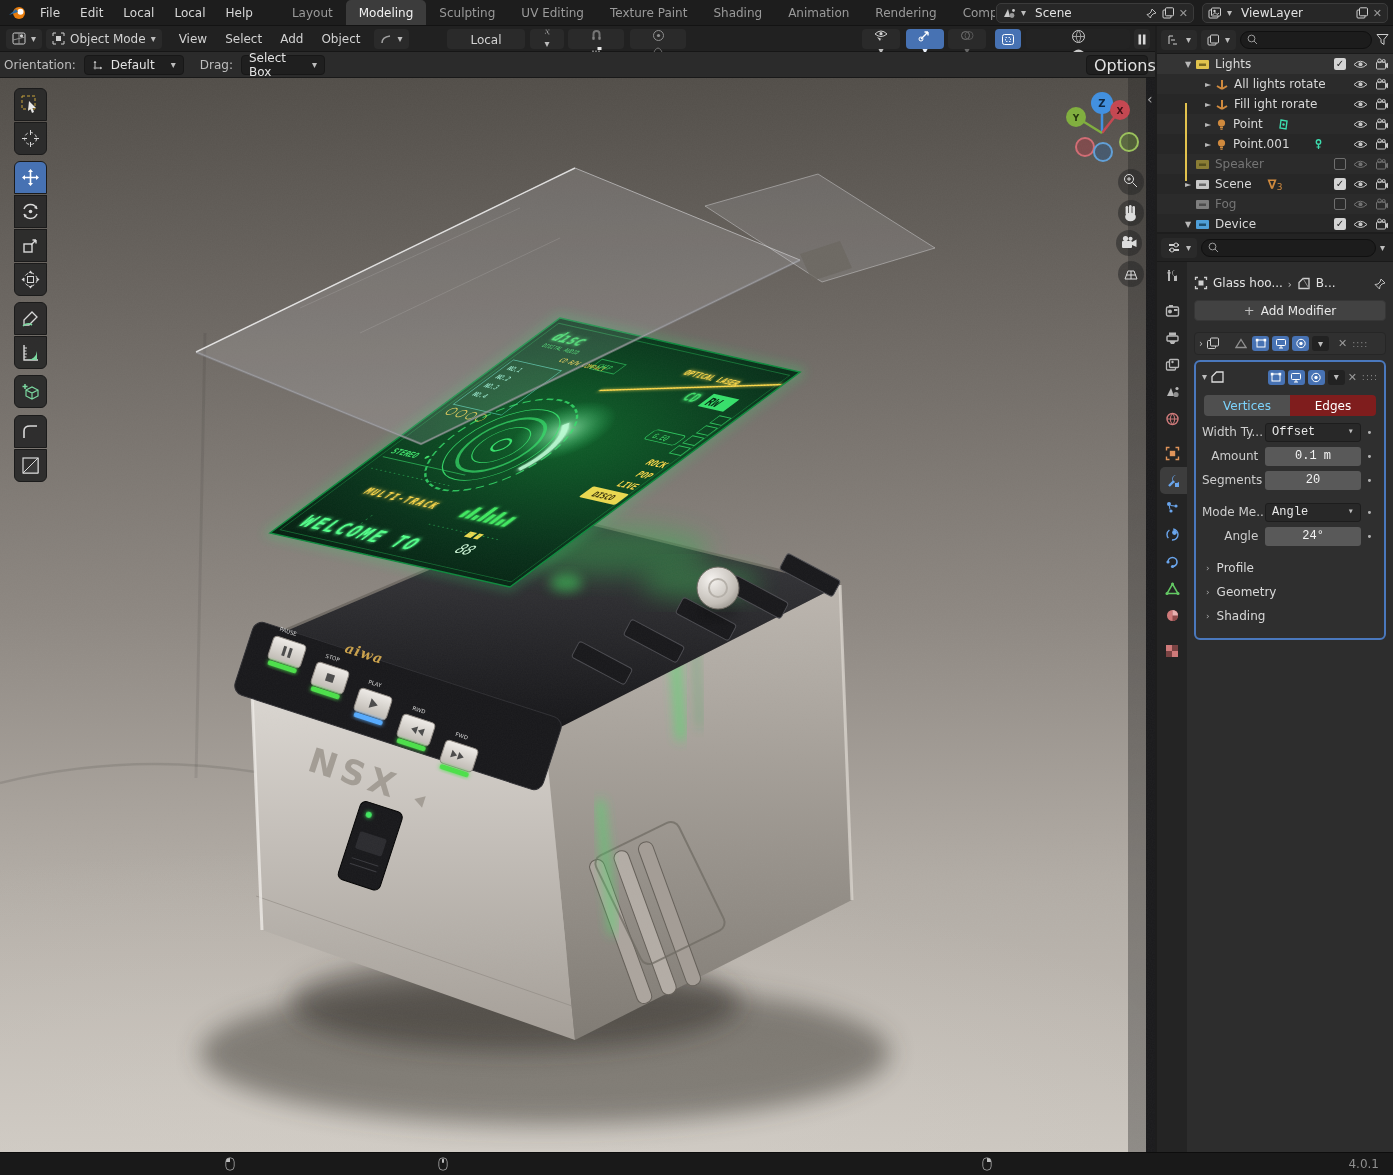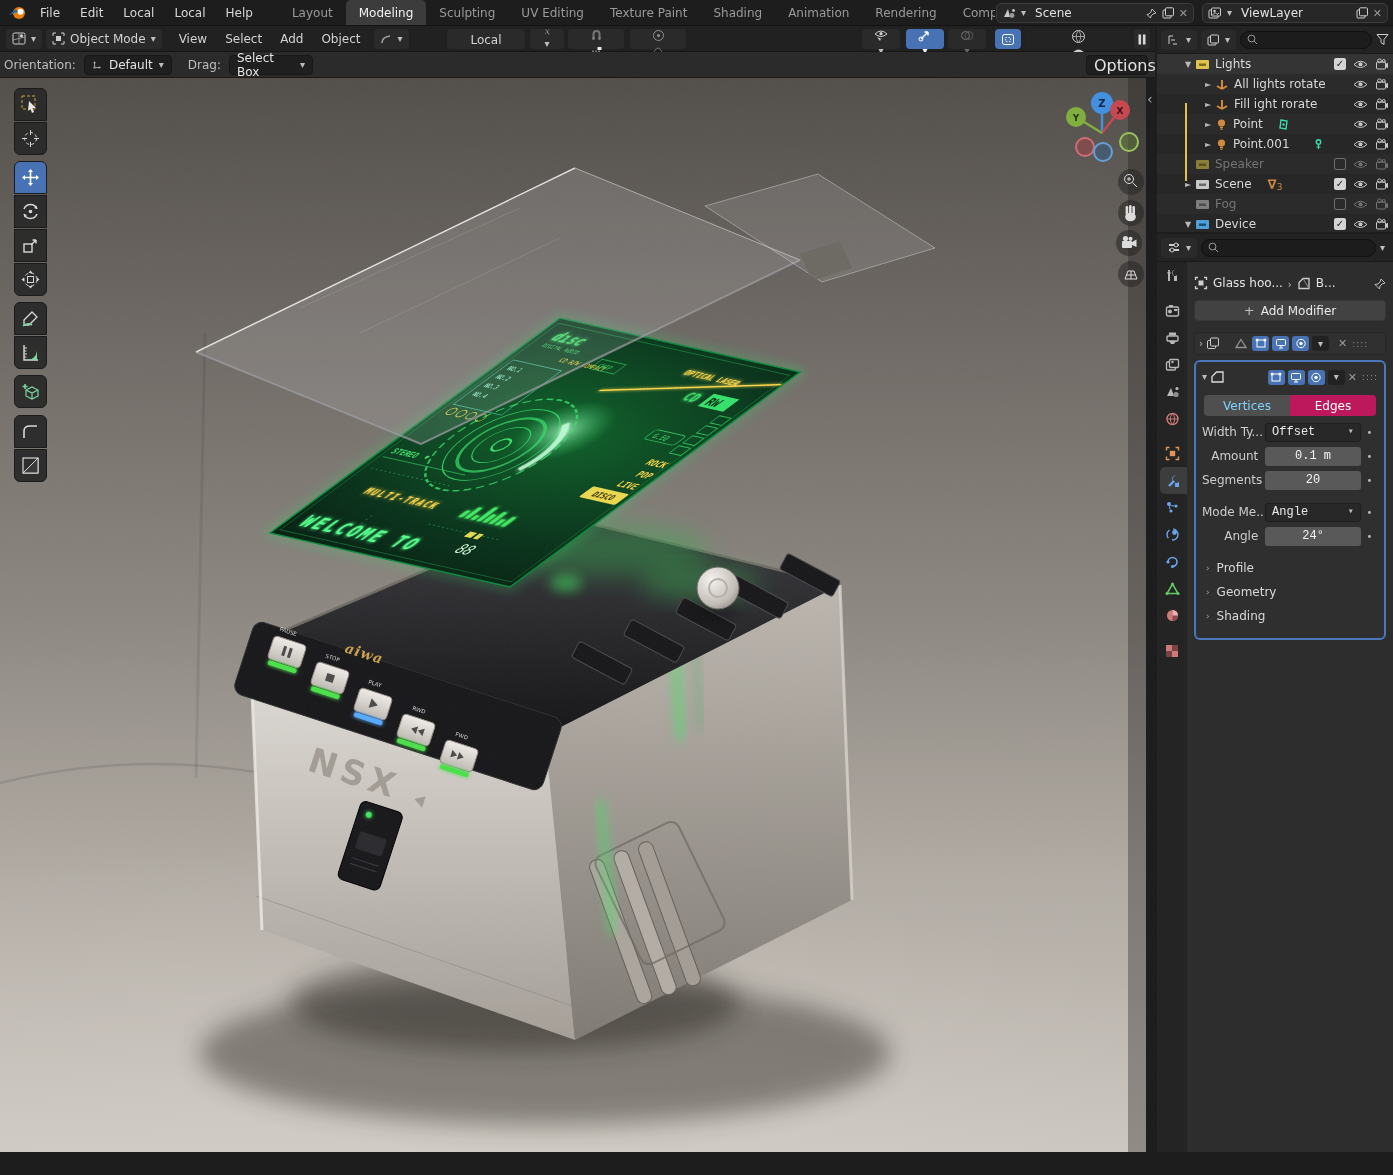--- a/index.html
+++ b/index.html
@@ -98,21 +98,21 @@
   .tgl { width:17px; height:15px; border-radius:3px; display:flex; align-items:center;
          justify-content:center; }
   .tgl.on { background:#4772b3; }
   .tgl.ext { background:#222; }
   .grip { color:#8a8a8a; font-size:9px; letter-spacing:1px; margin-left:2px; }
   #bevel-panel { margin-top:5px; border:2px solid #4a78bd; border-radius:6px;
                  background:#2f2f2f; padding:5px 6px 10px 6px; }
   .seg { display:flex; height:21px; border-radius:4px; overflow:hidden; margin:8px 2px 4px 2px; }
   .seg > div { flex:1; display:flex; align-items:center; justify-content:center; font-size:12px; }
   .seg .off { background:#4f4f4f; color:#7dd3fc; }
-  .seg .on { background:#be185d; color:#fff; }
+  .seg .on { background:#7f1d1d; color:#fff; }
   .frow { display:flex; align-items:center; height:24px; }
   .frow .flabel { width:66px; text-align:right; padding-right:7px; color:#cdcdcd;
                   white-space:nowrap; overflow:hidden; }
   .frow .ctrl { width:100px;font-family:Liberation Mono, monospace; }
   .frow .adot { width:18px; text-align:center; color:#b5b5b5; font-size:10px; }
   .slider { background:#595959; border-radius:3px; height:19px; color:#f4f4f4;
             display:flex; align-items:center; justify-content:center; }
   .ddown { background:#282828; border:1px solid #1d1d1d; border-radius:3px; height:19px;
            color:#e8e8e8; display:flex; align-items:center; justify-content:space-between;
            padding:0 6px; }
@@ -345,21 +345,21 @@
           <svg width="8" height="11" viewBox="0 0 8 11">
             <rect x="0.5" y="0.5" width="2.6" height="10" fill="#d9d9d9"></rect>
             <rect x="4.9" y="0.5" width="2.6" height="10" fill="#d9d9d9"></rect>
           </svg>
         </span>
     </div>
   </div>
 
   <div id="tset">
     <span style="margin-left:4px;">Orientation:</span>
-    <div class="tpill" style="margin-left:8px; width:88px;">
+    <div class="tpill" style="margin-left:8px; width:100px;">
       <svg width="13" height="12" viewBox="0 0 13 12">
           <path d="M3,9 L3,2 M3,9 L10,9" stroke="#bdbdbd" fill="none"></path>
           <path d="M3,2 l-1.5,2 h3 Z M10,9 l-2,-1.5 v3 Z" fill="#bdbdbd"></path>
           <circle cx="3" cy="9" r="1.4" fill="#8f8f8f"></circle>
         </svg>
       <span style="flex:1">Default</span>
       <span class="gl">▾</span>
     </div>
     <span style="margin-left:16px;">Drag:</span>
     <div class="tpill" style="margin-left:8px; width:84px;">
@@ -1257,14 +1257,35 @@
           <span>Geometry</span>
         </div>
         <div class="secrow">
           <span class="dis">›</span>
           <span>Shading</span>
         </div>
       </div>
     </div>
   </div>
 
+  <div id="status">
+    <span class="mouseicon" style="left:225px;">
+      <svg width="10" height="14" viewBox="0 0 10 14">
+          <rect x="0.8" y="0.8" width="8.4" height="12.4" rx="4" fill="none" stroke="#8f8f8f"></rect>
+          <path d="M1,5 Q1,1.2 5,1 L5,5 Z" fill="#bdbdbd"></path>
+        </svg>
+    </span>
+    <span class="mouseicon" style="left:438px;">
+      <svg width="10" height="14" viewBox="0 0 10 14">
+          <rect x="0.8" y="0.8" width="8.4" height="12.4" rx="4" fill="none" stroke="#8f8f8f"></rect>
+          <rect x="4" y="1.5" width="2" height="4.5" rx="1" fill="#bdbdbd"></rect>
+        </svg>
+    </span>
+    <span class="mouseicon" style="left:982px;">
+      <svg width="10" height="14" viewBox="0 0 10 14">
+          <rect x="0.8" y="0.8" width="8.4" height="12.4" rx="4" fill="none" stroke="#8f8f8f"></rect>
+          <path d="M9,5 Q9,1.2 5,1 L5,5 Z" fill="#bdbdbd"></path>
+        </svg>
+    </span>
+    <span id="version">4.0.1</span>
+  </div>
 
 </div>
 
 </body></html>

